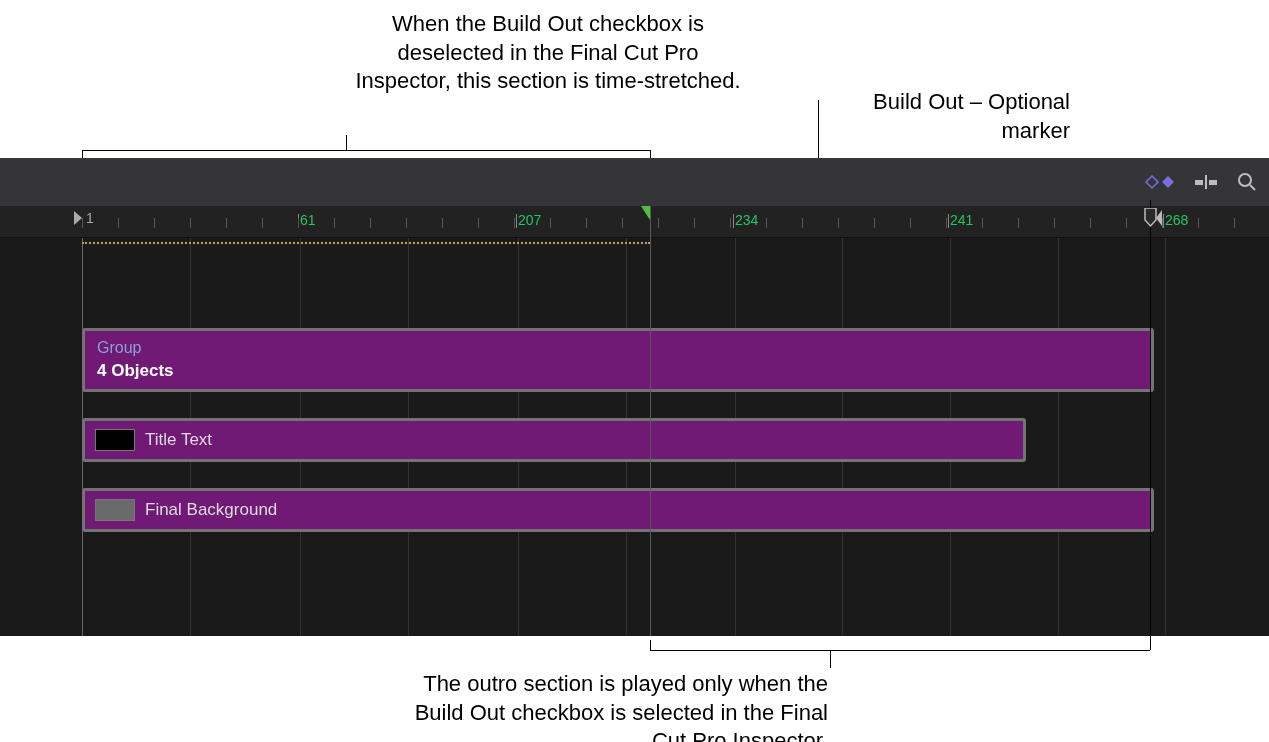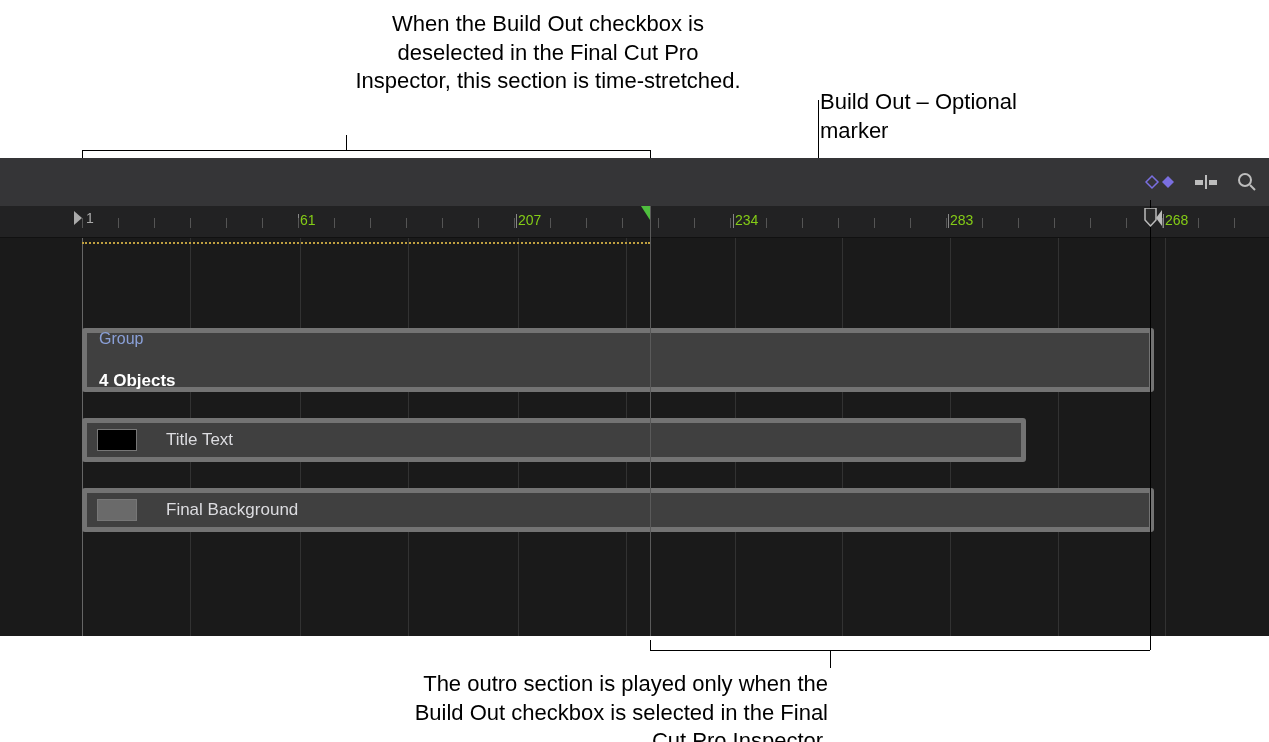--- a/index.html
+++ b/index.html
@@ -56,21 +56,21 @@
     font-size: 14px;
     left: 74px;
     top: 4px;
     display: flex;
     align-items: center;
     gap: 2px;
   }
   .ruler-tick {
     position: absolute;
     top: 6px;
-    color: #84cc16;
+    color: #22c55e;
     font-size: 14px;
   }
   .ruler-tick::before {
     content: "";
     position: absolute;
     left: -2px;
     top: 2px;
     width: 1px;
     height: 14px;
     background: #888;
@@ -117,29 +117,28 @@
   .vguide {
     position: absolute;
     top: 0; bottom: 0;
     width: 1px;
     background: #323232;
   }
   .vguide.play { background: #666; }
   .clip {
     position: absolute;
     left: 82px;
-    background: #404040;
+    background: #701a75;
     border-radius: 3px;
     color: #dcdce0;
     font-size: 17px;
     display: flex;
     align-items: center;
     padding-left: 10px;
-    border: 5px solid #737373;
-    gap: 19px;
+    border: 3px solid #737373;
   }
   .clip.group { height: 64px; flex-direction: column; align-items:flex-start; justify-content:center; padding-left:12px; }
   .clip.group .gname { color: #8aa0d8; font-size: 16px; margin-bottom:4px;}
   .clip.group .gcount { color: #fff; font-weight: 600; font-size: 17px;}
   .clip .swatch {
     width: 40px; height: 22px;
     margin-right: 10px;
     background: #000;
     border: 1px solid #777;
     display: inline-block;
@@ -152,21 +151,21 @@
     width: 1px;
     background: #5a5a5a;
     z-index: 4;
   }
 </style>
 </head>
 <body>
 
 <div class="callout" style="left:348px; top:10px; width:400px;text-align:center;">When the Build Out checkbox is deselected in the Final Cut Pro Inspector, this section is time-stretched.</div>
 
-<div class="callout" style="left:820px; top:88px; width:250px;">Build Out – Optional marker</div>
+<div class="callout" style="left:820px; top:88px; width:250px;text-align:right;">Build Out – Optional marker</div>
 
 <div class="callout" style="left:398px; top:670px; width:430px; text-align:right;">The outro section is played only when the Build Out checkbox is selected in the Final Cut Pro Inspector.</div>
 
 <div class="callout-line" style="left:82px; top:150px; width:568px; height:1px;"></div>
 <div class="callout-line" style="left:82px; top:150px; width:1px; height:10px;"></div>
 <div class="callout-line" style="left:650px; top:150px; width:1px; height:10px;"></div>
 <div class="callout-line" style="left:346px; top:135px; width:1px; height:15px;"></div>
 
 <div class="callout-line" style="left:656px; top:180px; width:162px; height:1px;"></div>
 <div class="callout-line" style="left:818px; top:100px; width:1px; height:81px;"></div>
@@ -204,21 +203,21 @@
     <div class="playhead-start">
       <svg width="10" height="14" viewBox="0 0 10 14">
           <path d="M0 0 L8 7 L0 14 Z" fill="#aaa"></path>
         </svg>
       <span>1</span>
     </div>
 
     <div class="ruler-tick" style="left:300px">61</div>
     <div class="ruler-tick" style="left:518px">207</div>
     <div class="ruler-tick" style="left:735px">234</div>
-    <div class="ruler-tick" style="left:950px">283</div>
+    <div class="ruler-tick" style="left:950px">241</div>
     <div class="ruler-tick" style="left:1165px">268</div>
 
     <div id="minor-ticks"></div>
   <div class="tick-minor" style="left: 82px;"></div>
       <div class="tick-minor" style="left: 118px;"></div>
       <div class="tick-minor" style="left: 154px;"></div>
       <div class="tick-minor" style="left: 190px;"></div>
       <div class="tick-minor" style="left: 226px;"></div>
       <div class="tick-minor" style="left: 262px;"></div>
       <div class="tick-minor" style="left: 298px;"></div>

